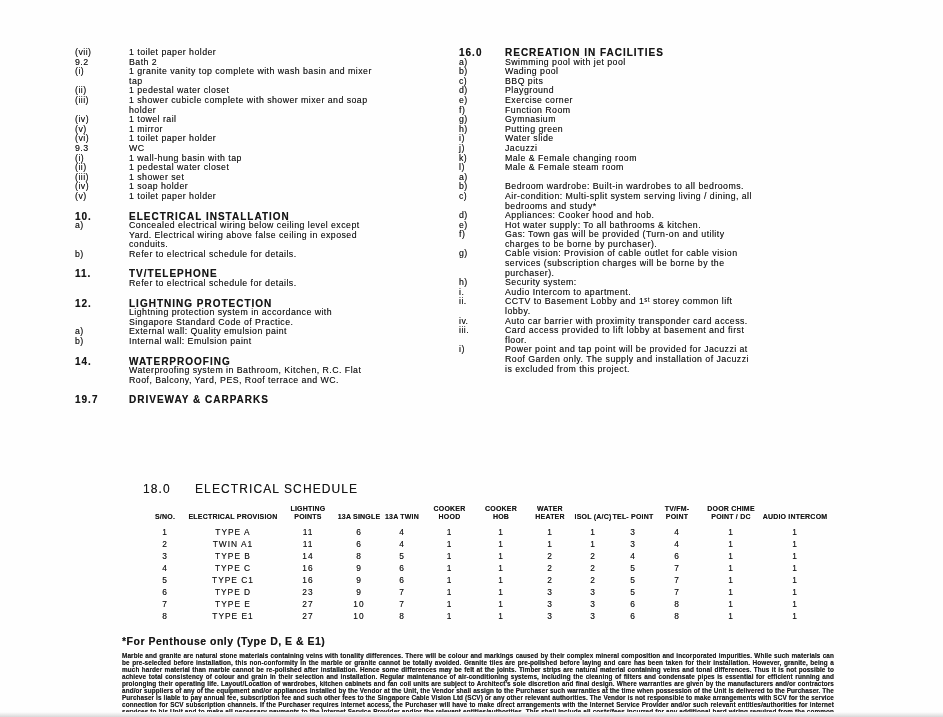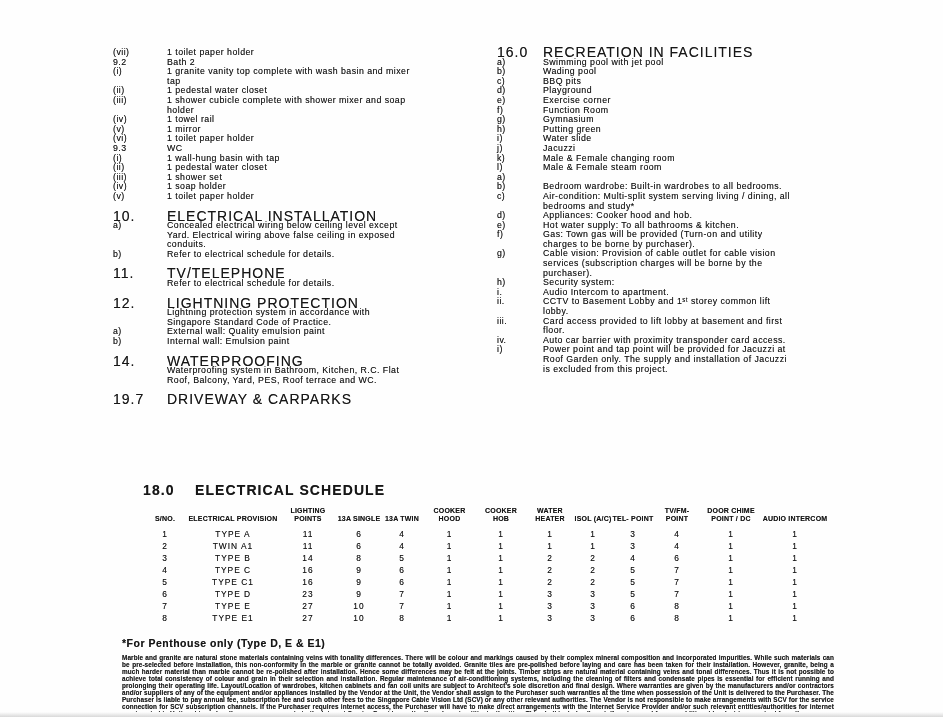--- a/index.html
+++ b/index.html
@@ -10,33 +10,33 @@
     color:#161616;
     position:relative;
     overflow:hidden;
   }
   .page{
     position:absolute;inset:0;
     background:#fefefe;
     text-shadow:0 0 .4px rgba(25,25,25,.55);
   }
   
-  .cols{display:flex;padding:48px 0 0 113px;height:420px;align-items:flex-start;}
+  .cols{display:flex;padding:48px 0 0 75px;height:420px;align-items:flex-start;}
   .col-left{width:304px;}
   .col-right{width:300px;margin-left:80px;}
   .r{display:flex;font-size:8.8px;line-height:9.6px;letter-spacing:.45px;}
   .r .lab{flex:0 0 54px;}
   .col-right .r .lab{flex:0 0 46px;}
   .r .txt{flex:1;}
-  .r.head{margin-top:10px;font-weight:normal;font-size:14px;letter-spacing:1px;}
+  .r.head{margin-top:10px;font-weight:bold;font-size:10px;letter-spacing:1px;}
   .col-left > .r.head:first-child,
   .col-right > .r.head:first-child{margin-top:0;}
   
   .sched{margin:14px 0 0 143px;}
-  .sched-title{display:flex;font-weight:bold;font-size:14px;letter-spacing:1.1px;}
+  .sched-title{display:flex;font-weight:normal;font-size:12px;letter-spacing:1.1px;}
   .sched-title .num{flex:0 0 52px;}
   .cells{display:flex;align-items:flex-end;}
   .thead{margin-top:9px;}
   .thead .hc{font-size:7px;font-weight:bold;line-height:7.8px;letter-spacing:.2px;text-align:center;}
   .trow{margin-top:3px;}
   .trow:first-child{margin-top:7px;}
   .trow span{font-size:8.4px;line-height:9px;letter-spacing:1px;text-align:center;}
   .cells > *:nth-child(1){width:44px;}
   .cells > *:nth-child(2){width:92px;}
   .cells > *:nth-child(3){width:58px;}
@@ -309,27 +309,27 @@
           <span class="lab">i.</span>
           <span class="txt">Audio Intercom to apartment.</span>
         </div>
 
         <div class="r">
           <span class="lab">ii.</span>
           <span class="txt">CCTV to Basement Lobby and 1ˢᵗ storey common lift lobby.</span>
         </div>
 
         <div class="r">
+          <span class="lab">iv.</span>
+          <span class="txt">Auto car barrier with proximity transponder card access.</span>
+        </div>
+
+        <div class="r">
           <span class="lab">iii.</span>
           <span class="txt">Card access provided to lift lobby at basement and first floor.</span>
-        </div>
-
-        <div class="r">
-          <span class="lab">iv.</span>
-          <span class="txt">Auto car barrier with proximity transponder card access.</span>
         </div>
 
         <div class="r">
           <span class="lab">i)</span>
           <span class="txt">Power point and tap point will be provided for Jacuzzi at Roof Garden only. The supply and installation of Jacuzzi is excluded from this project.</span>
         </div>
 
     </div>
   </div>
 

